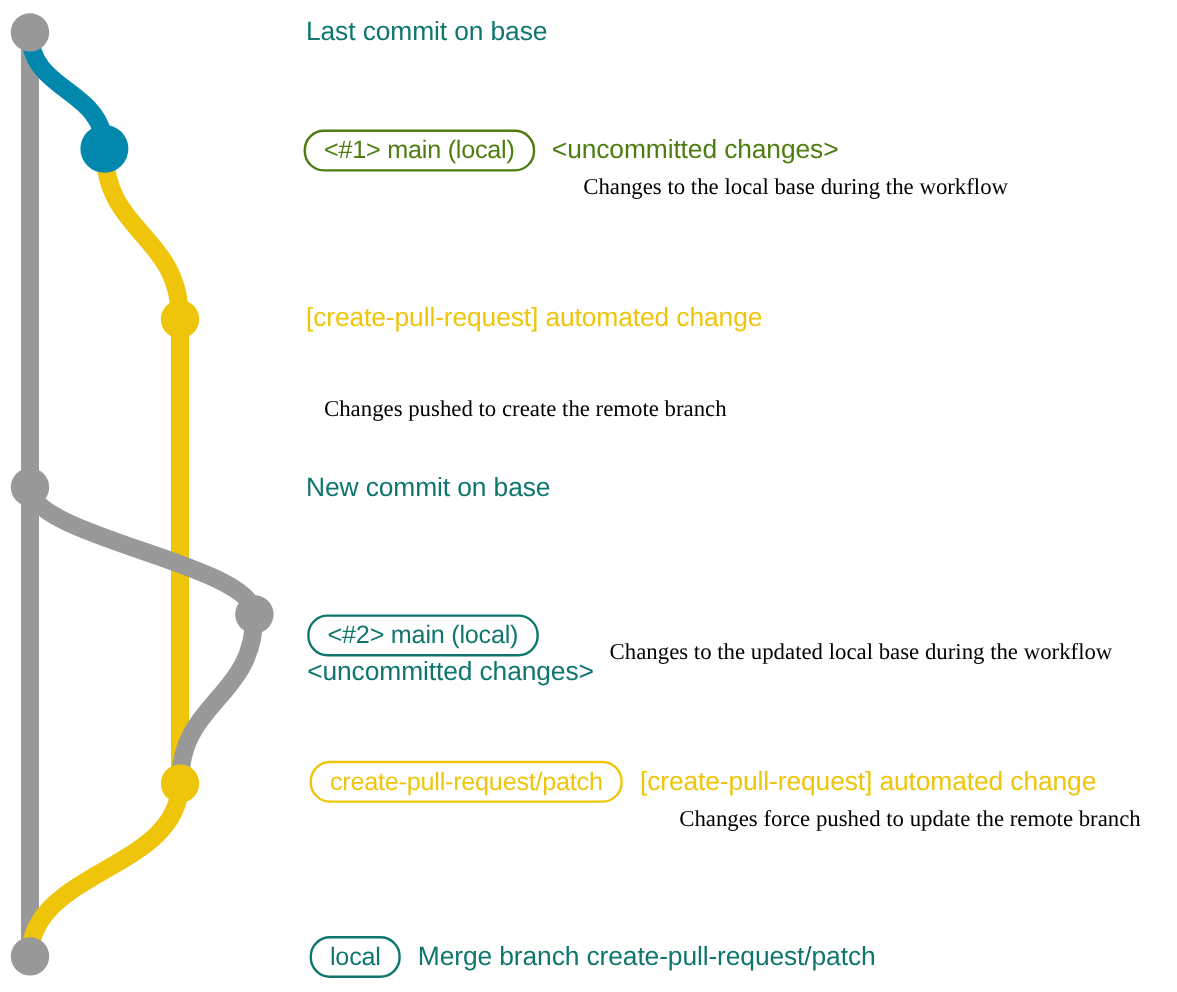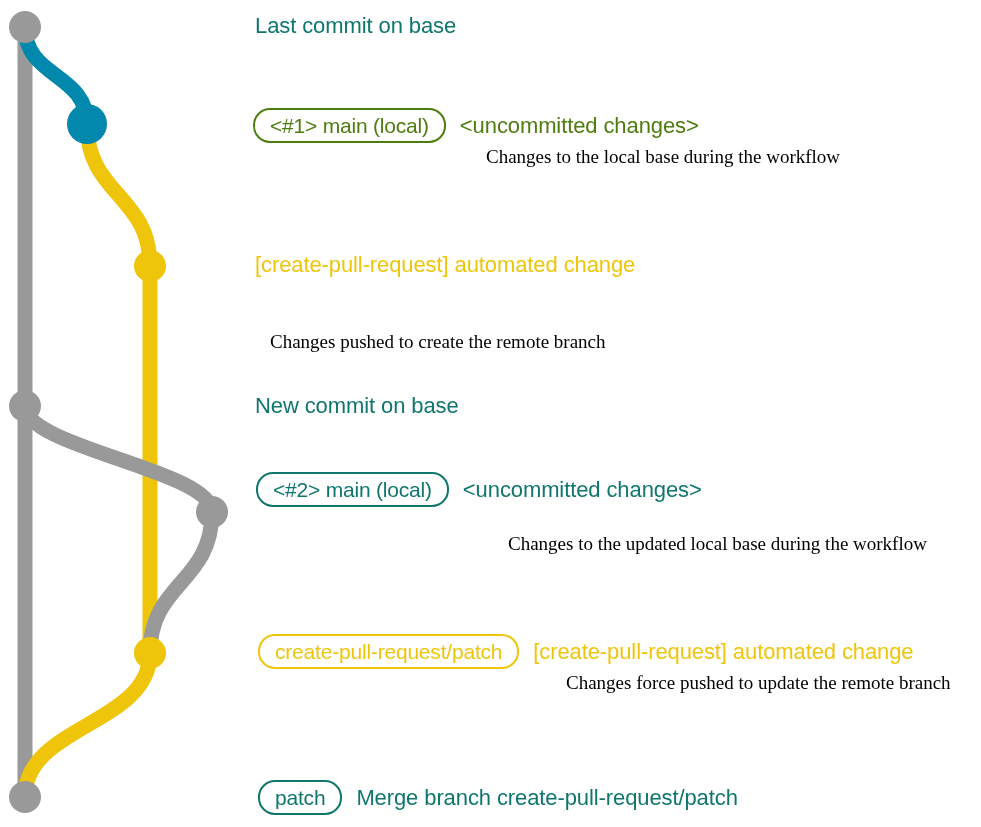--- a/index.html
+++ b/index.html
@@ -116,31 +116,31 @@
 
 <div class="row" style="left:255px; top:252px;">
   <span class="subject c-yellow">[create-pull-request] automated change</span>
 </div>
 <div class="desc" style="left:270px; top:289px;margin-top:42px;">Changes pushed to create the remote branch</div>
 
 <div class="row" style="left:255px; top:393px;">
   <span class="subject c-gray">New commit on base</span>
 </div>
 
-<div class="row" style="left:256px; top:472px;">
+<div class="row" style="left:256px; top:512px;flex-direction:column;">
   <span class="pill c-gray">&lt;#2&gt; main (local)</span>
   <span class="pill-gap"></span>
   <span class="subject c-gray">&lt;uncommitted changes&gt;</span>
 </div>
 <div class="desc" style="left:508px; top:533px;">Changes to the updated local base during the workflow</div>
 
 <div class="row" style="left:258px; top:634px;">
   <span class="pill c-yellow">create-pull-request/patch</span>
   <span class="pill-gap"></span>
   <span class="subject c-yellow">[create-pull-request] automated change</span>
 </div>
 <div class="desc" style="left:566px; top:672px;">Changes force pushed to update the remote branch</div>
 
 <div class="row" style="left:258px; top:780px;">
-  <span class="pill c-gray">patch</span>
+  <span class="pill c-gray">local</span>
   <span class="pill-gap"></span>
   <span class="subject c-gray">Merge branch create-pull-request/patch</span>
 </div>
 
 </body></html>

